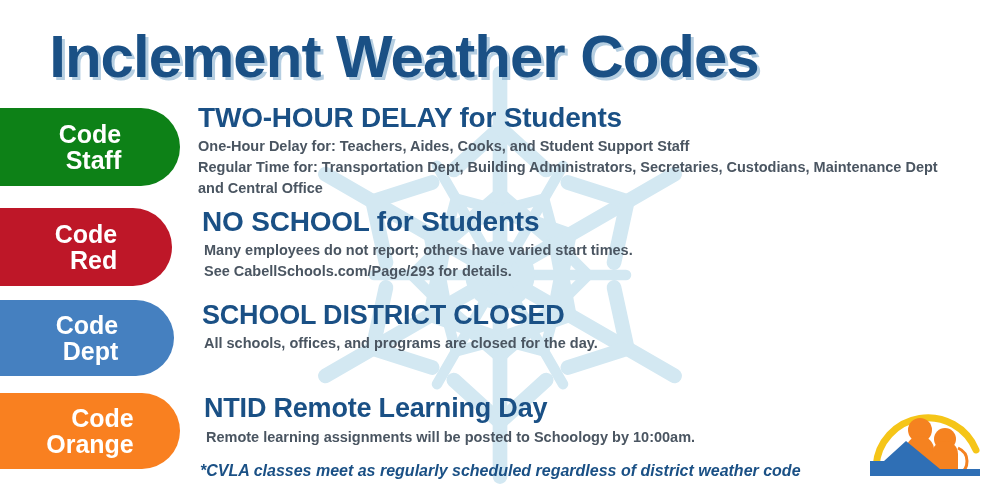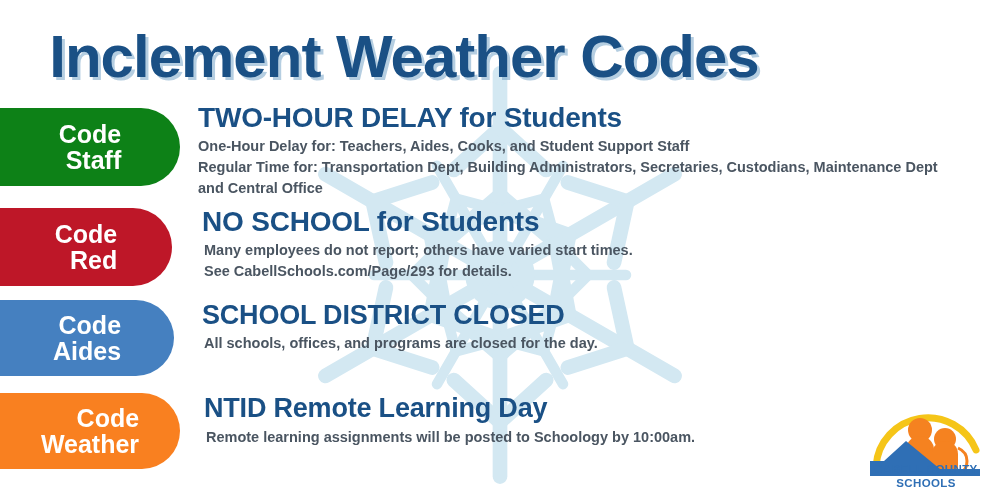--- a/index.html
+++ b/index.html
@@ -250,57 +250,54 @@
         <div>Many employees do not report; others have varied start times.</div>
         <div>See CabellSchools.com/Page/293 for details.</div>
       </div>
     </div>
   </div>
 
   <div class="row" id="row-blue">
     <div class="pill" style="background:#4580c0;">
       <div>
         <span>Code</span>
-        <span>Aides</span>
+        <span>Dept</span>
       </div>
     </div>
     <div class="copy">
       <div class="head">SCHOOL DISTRICT CLOSED</div>
       <div class="sub">
         <div>All schools, offices, and programs are closed for the day.</div>
       </div>
     </div>
   </div>
 
   <div class="row" id="row-orange">
     <div class="pill" style="background:#f98020;">
       <div>
         <span>Code</span>
-        <span>Weather</span>
+        <span>Orange</span>
       </div>
     </div>
     <div class="copy">
       <div class="head">NTID Remote Learning Day</div>
       <div class="sub">
         <div>Remote learning assignments will be posted to Schoology by 10:00am.</div>
       </div>
     </div>
   </div>
 
+  <div id="footnote">*CVLA classes meet as regularly scheduled regardless of district weather code</div>
 
   <svg id="logo" viewBox="0 0 128 104">
     <path d="M14 78 A52 52 0 0 1 114 62" fill="none" stroke="#f5c518" stroke-width="7" stroke-linecap="round"></path>
     <g fill="#f58220">
       <circle cx="58" cy="42" r="12"></circle>
       <path d="M44 80 L44 62 A14 14 0 0 1 72 62 L72 80 Z"></path>
       <circle cx="83" cy="51" r="11"></circle>
       <path d="M70 84 L70 66 A13 13 0 0 1 96 66 L96 84 Z"></path>
       <path d="M70 60 q-9 4 -9 13 q0 9 7 12" fill="none" stroke="#f58220" stroke-width="3"></path>
       <path d="M96 60 q9 4 9 13 q0 9 -7 12" fill="none" stroke="#f58220" stroke-width="3"></path>
     </g>
     <path d="M8 88 L8 73 L22 73 L44 53 L78 81 L118 81 L118 88 Z" fill="#2f6fb5"></path>
   </svg>
-  <div id="logo-wordmark">
-    <div>CABELL COUNTY</div>
-    <div>SCHOOLS</div>
-  </div>
 
 </div>
 
 </body></html>

